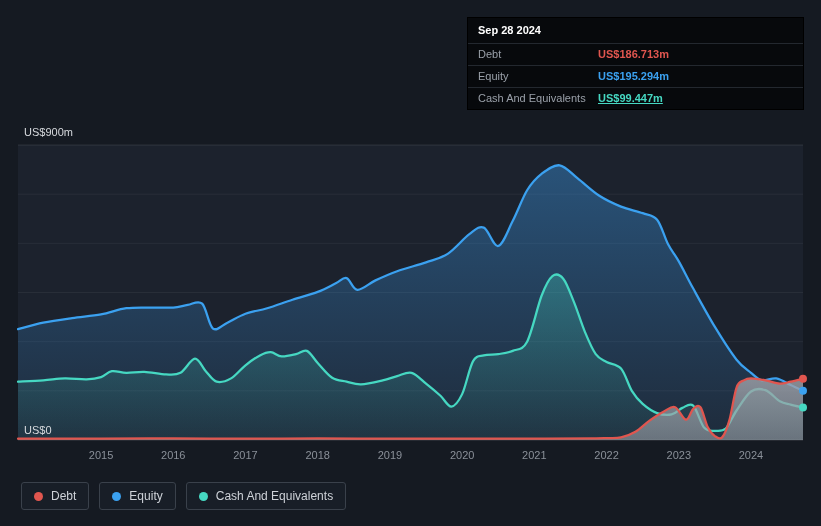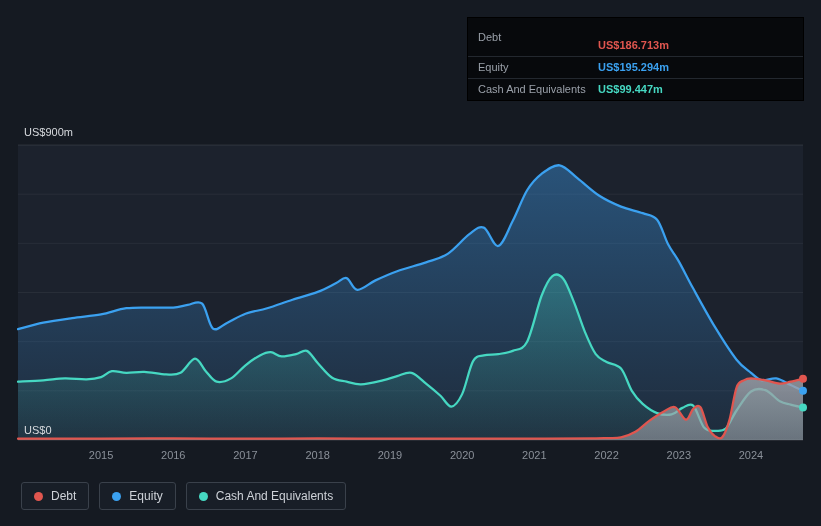--- a/index.html
+++ b/index.html
@@ -78,31 +78,34 @@
       <text x="317.7010119595249" y="459" font-size="11" fill="#8a9099" text-anchor="middle">2018</text>
       <text x="389.91812327507154" y="459" font-size="11" fill="#8a9099" text-anchor="middle">2019</text>
       <text x="462.1352345906181" y="459" font-size="11" fill="#8a9099" text-anchor="middle">2020</text>
       <text x="534.3523459061647" y="459" font-size="11" fill="#8a9099" text-anchor="middle">2021</text>
       <text x="606.5694572217113" y="459" font-size="11" fill="#8a9099" text-anchor="middle">2022</text>
       <text x="678.786568537258" y="459" font-size="11" fill="#8a9099" text-anchor="middle">2023</text>
       <text x="751.0036798528045" y="459" font-size="11" fill="#8a9099" text-anchor="middle">2024</text>
     </svg>
 
   <div class="tooltip">
+    <div class="tt-row tt-head">
+      <span>Sep 28 2024</span>
+    </div>
     <div class="tt-row">
       <span class="tt-label">Debt</span>
-      <span class="tt-val" style="color: rgb(224, 86, 79); margin-top: 17px;">US$186.713m</span>
+      <span class="tt-val" style="color: rgb(224, 86, 79);">US$186.713m</span>
     </div>
     <div class="tt-row">
       <span class="tt-label">Equity</span>
       <span class="tt-val" style="color: rgb(59, 161, 240);">US$195.294m</span>
     </div>
     <div class="tt-row">
       <span class="tt-label">Cash And Equivalents</span>
-      <span class="tt-val" style="color: rgb(70, 216, 194);">US$99.447m</span>
+      <span class="tt-val" style="color: rgb(70, 216, 194); text-decoration: underline;">US$99.447m</span>
     </div>
   </div>
 
   <div class="legend">
     <div class="legend-item">
       <span class="dot" style="background-color: rgb(224, 86, 79);"></span>
       <span>Debt</span>
     </div>
     <div class="legend-item">
       <span class="dot" style="background-color: rgb(59, 161, 240);"></span>

